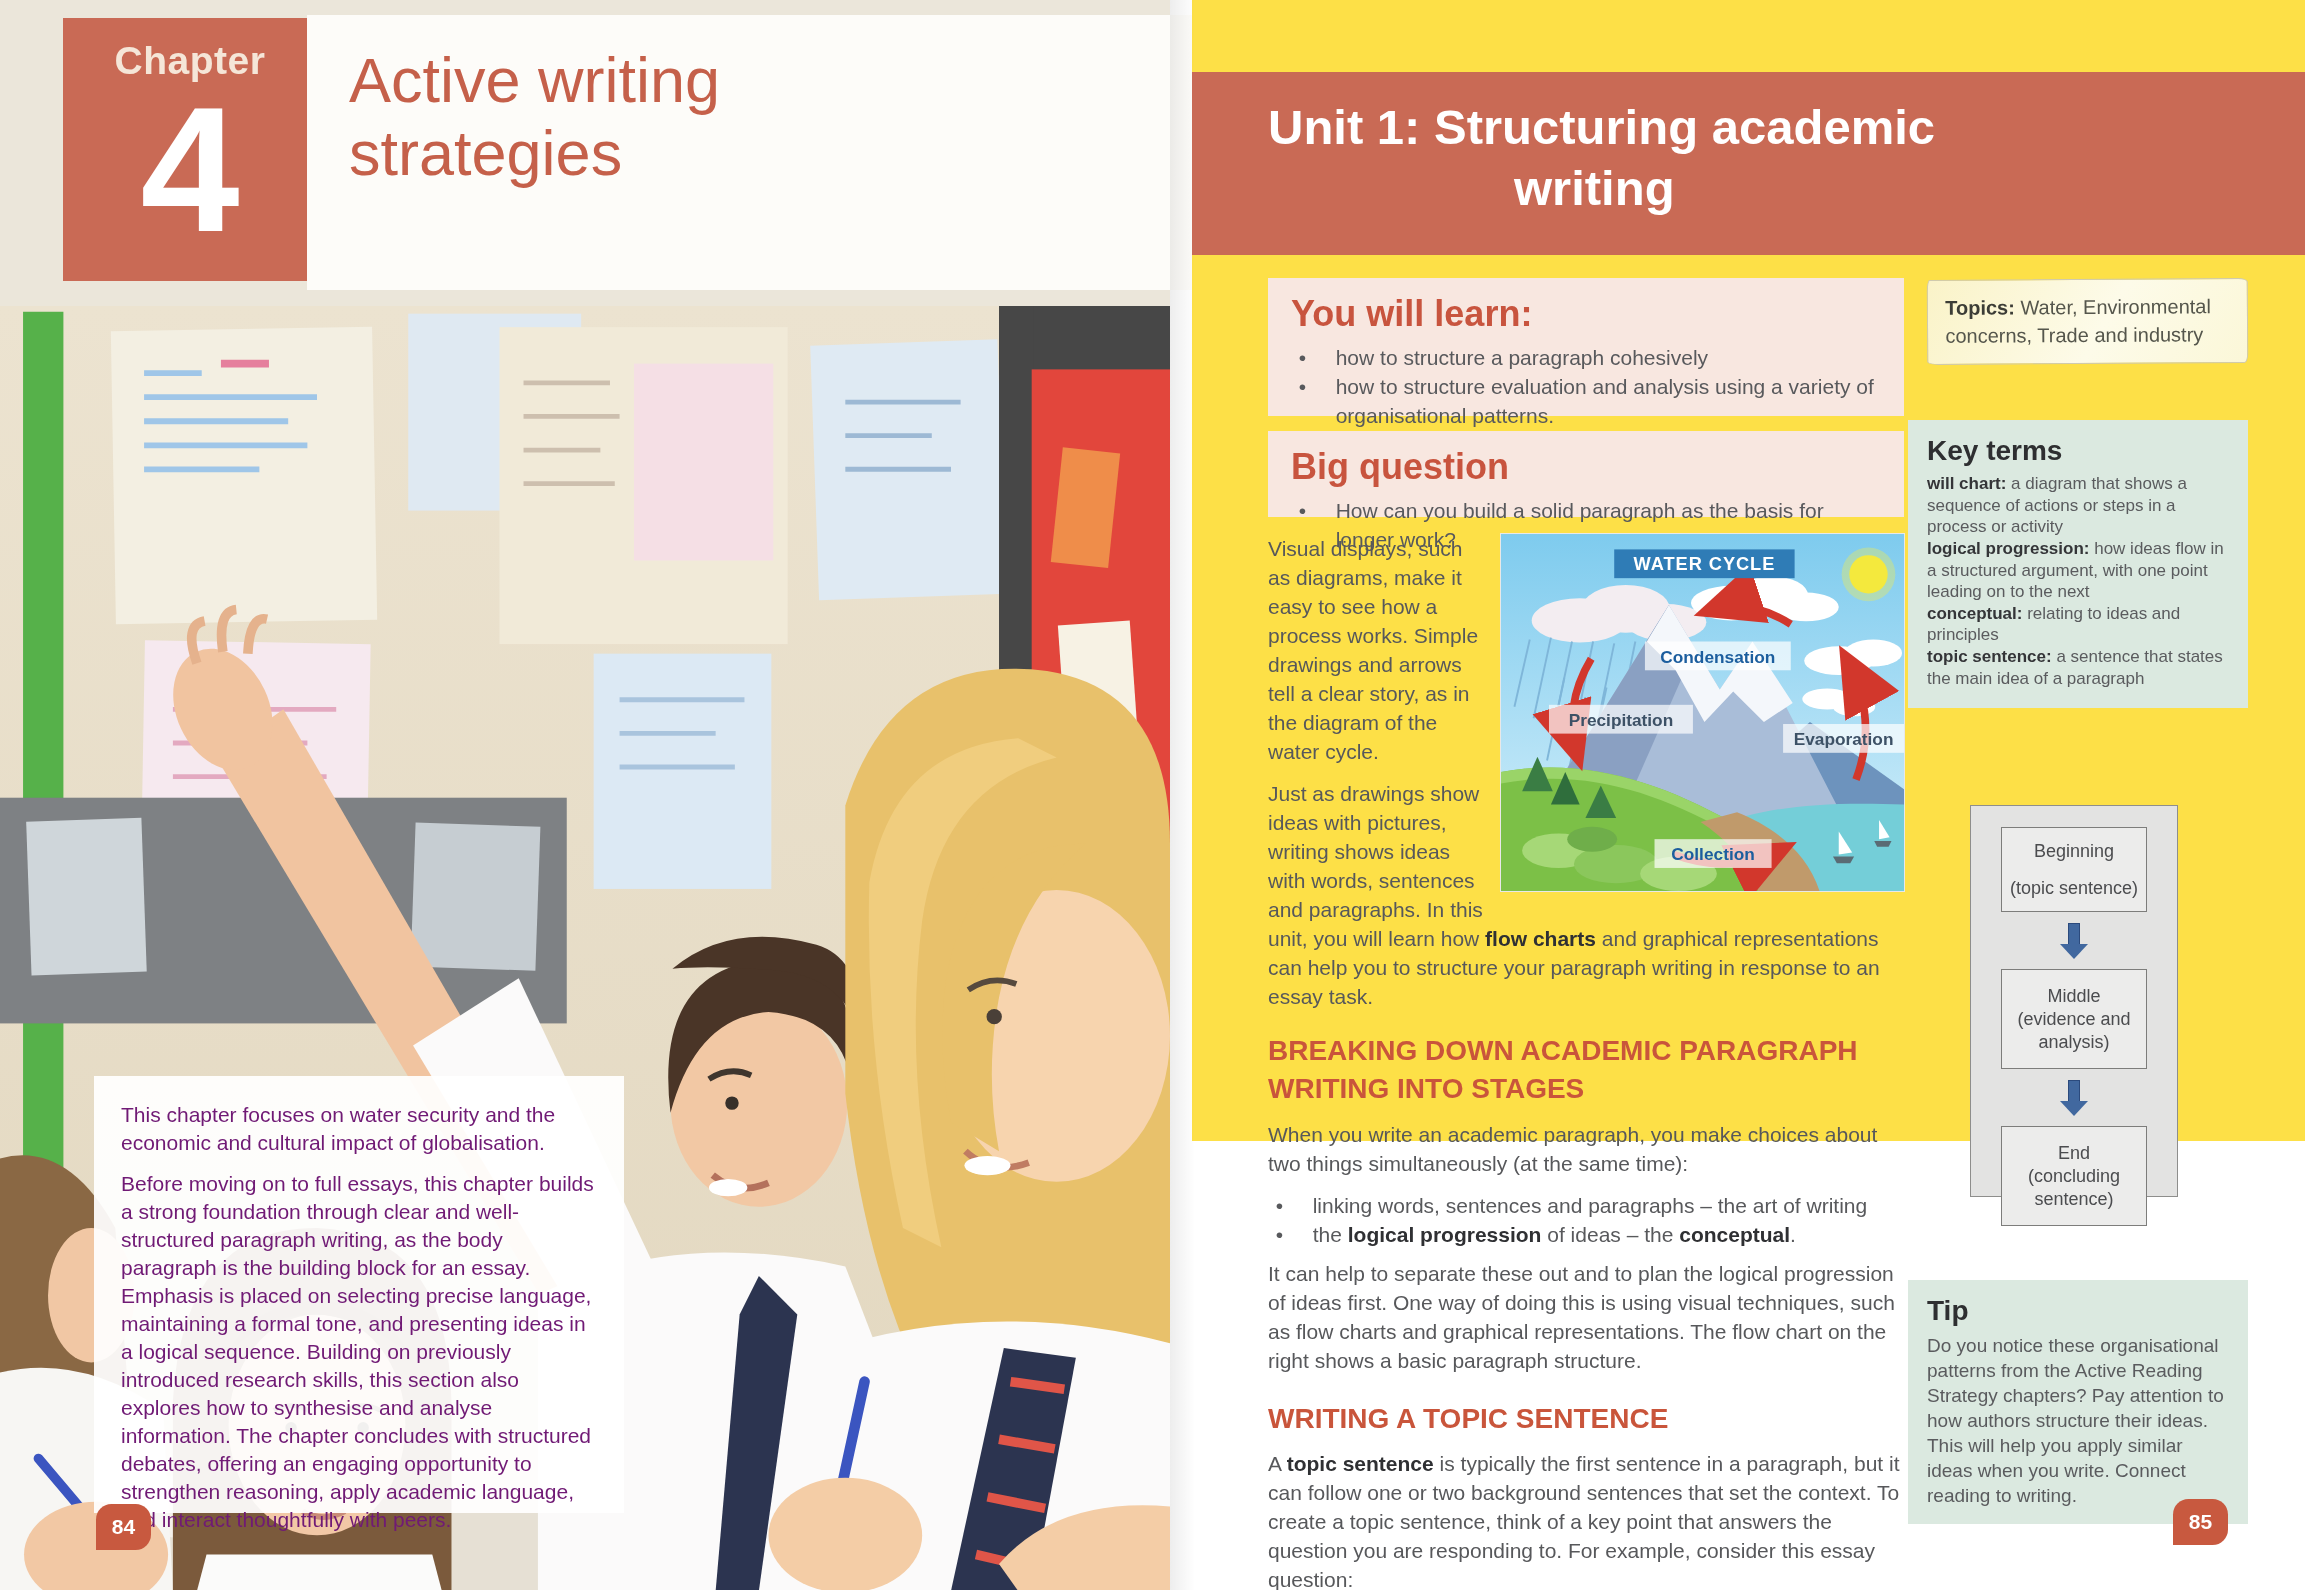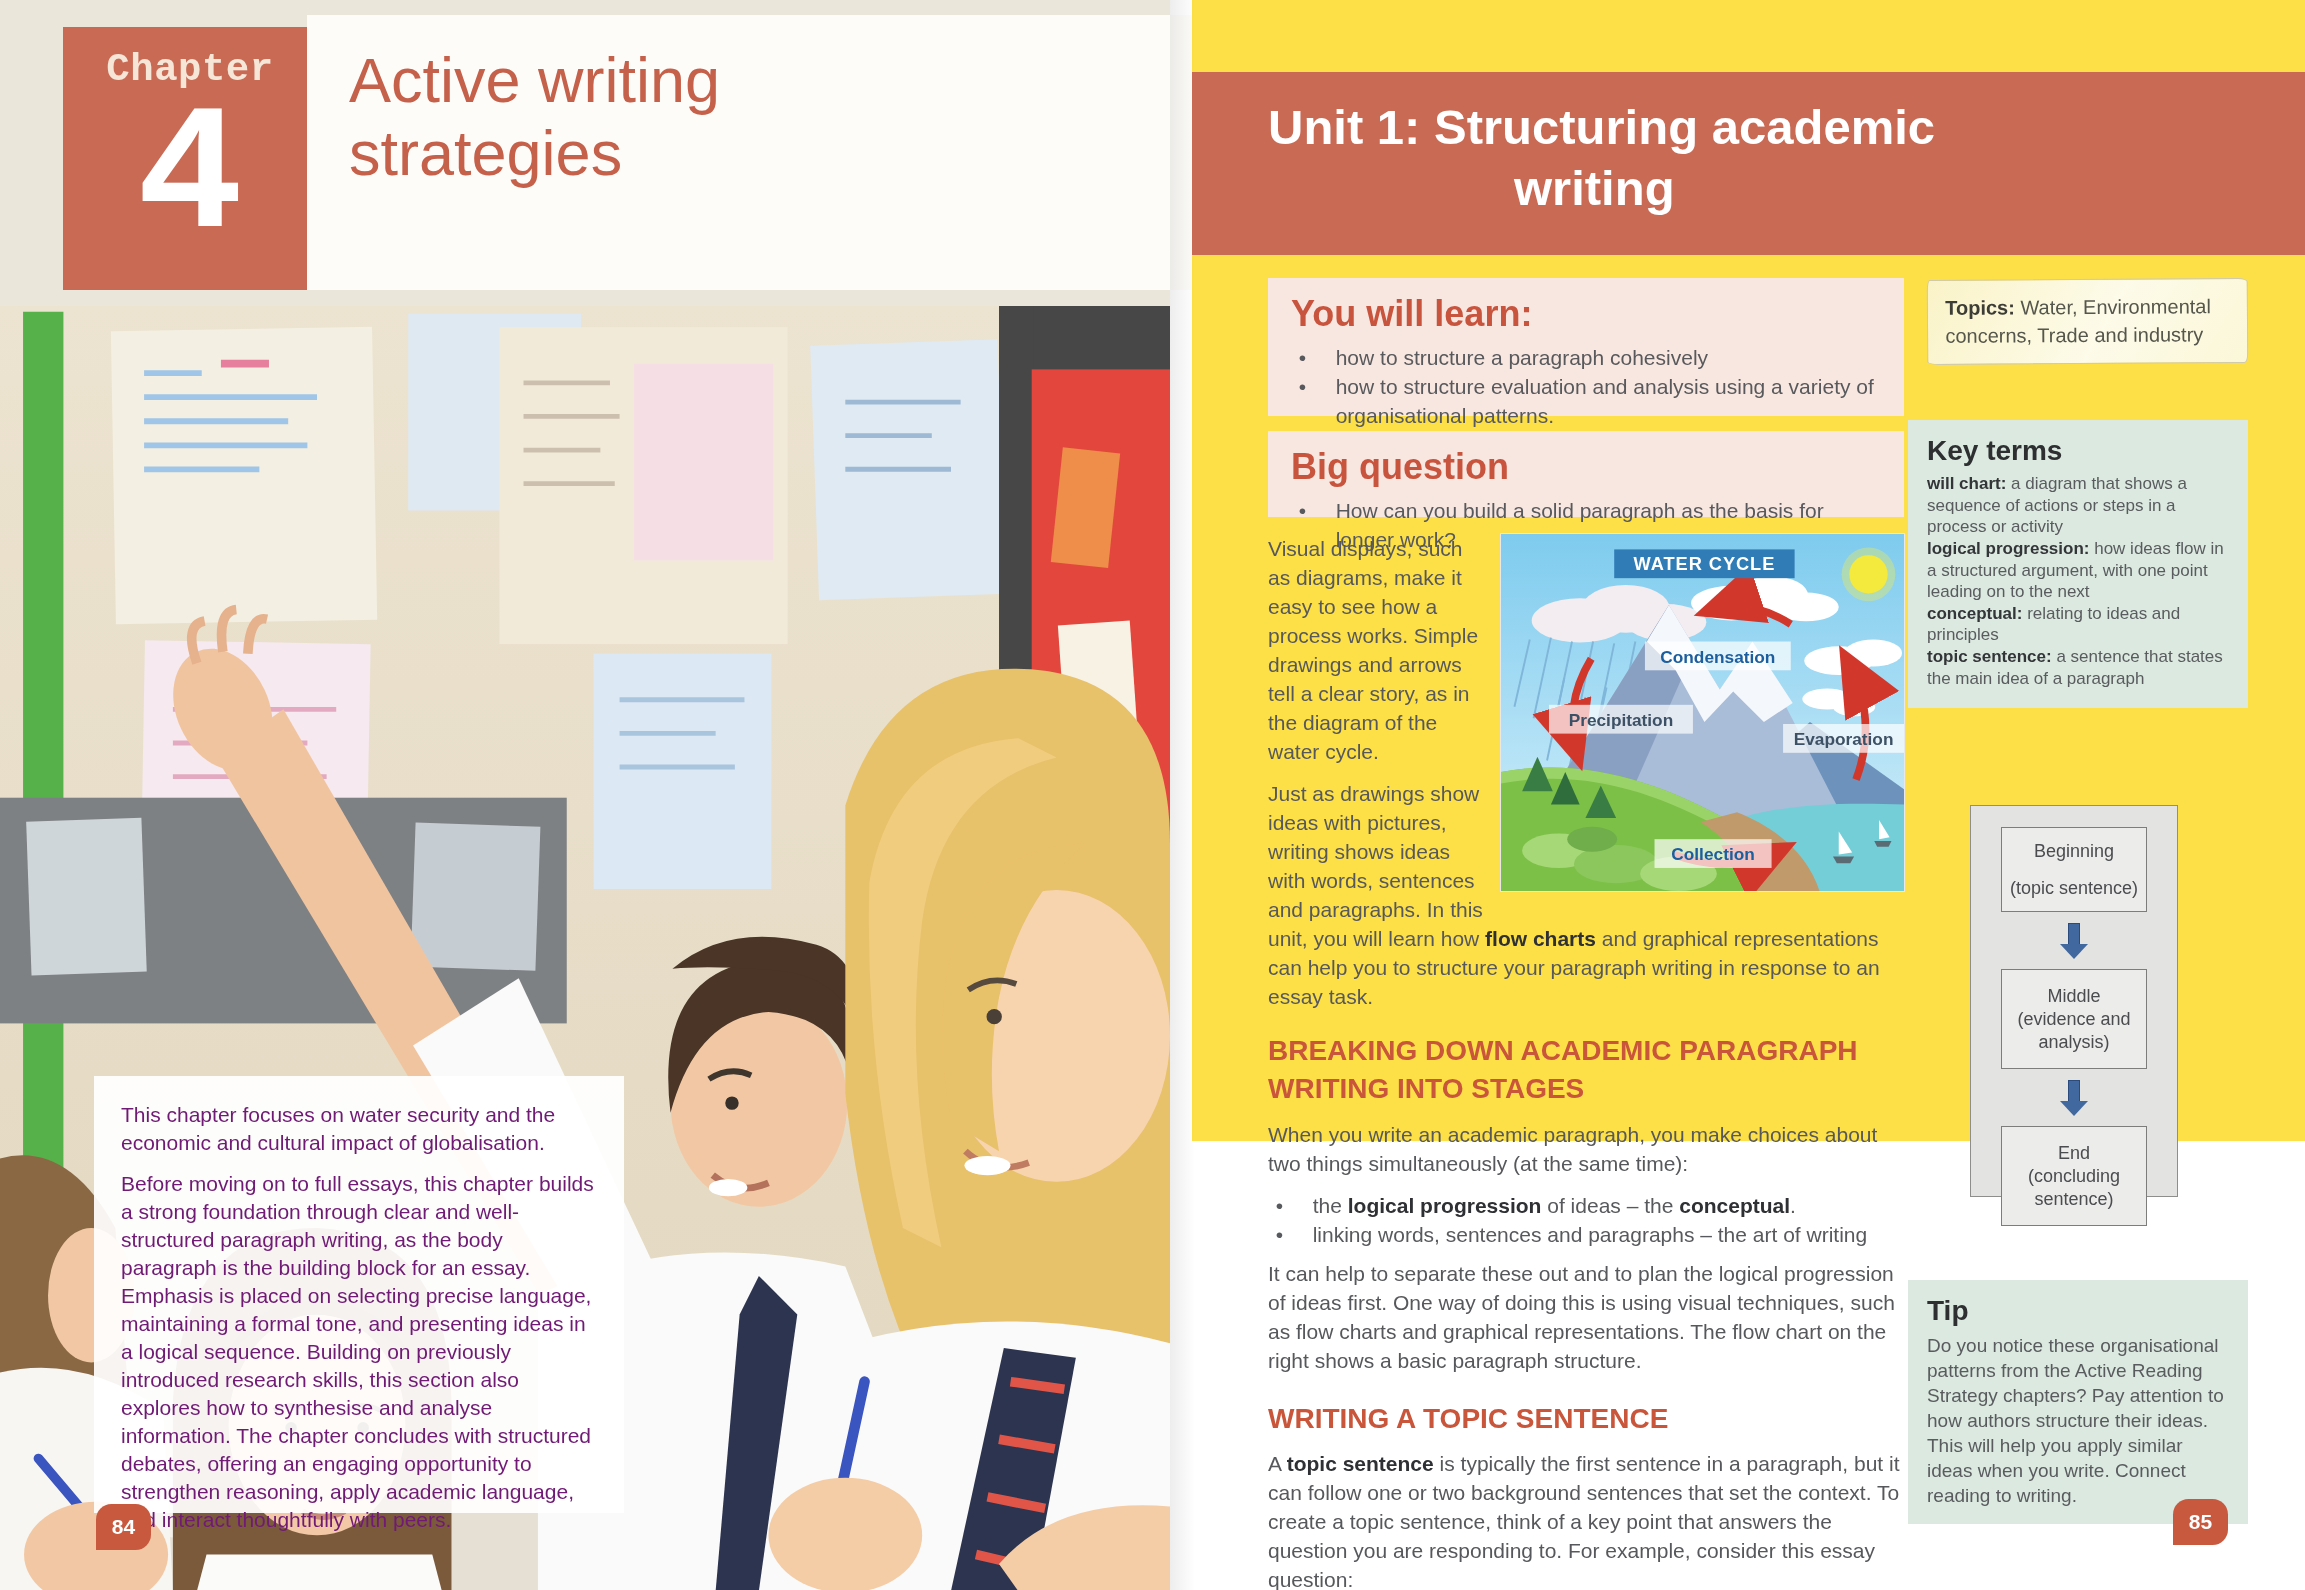--- a/index.html
+++ b/index.html
@@ -2,22 +2,22 @@
 <html><head>
 <meta charset="utf-8">
 <style>
   html,body{margin:0;padding:0;background:#ffffff;}
   *{box-sizing:border-box;}
   .spread{position:relative;width:2306px;height:1591px;background:#ffffff;overflow:hidden;
           font-family:"Liberation Sans",sans-serif;}
 
   
   .left-page{position:absolute;left:0;top:0;width:1170px;height:1591px;background:#ebe6da;}
-  .chapter-box{position:absolute;left:63px;top:27px;width:254px;height:263px;background:#c96a55;
-               display:flex;flex-direction:column;align-items:center;font-family:Liberation Mono, monospace;}
+  .chapter-box{position:absolute;left:63px;top:18px;width:254px;height:263px;background:#c96a55;
+               display:flex;flex-direction:column;align-items:center;}
   .chapter-label{color:#f5e6d8;font-size:39px;font-weight:bold;margin-top:21px;letter-spacing:0.5px;}
   .chapter-number{color:#ffffff;font-size:178px;font-weight:bold;line-height:.95;margin-top:1.9px;}
   .title-box{position:absolute;left:307px;top:15.4px;width:954px;height:275px;background:#fdfcf9;}
   .chapter-title{color:#c5604a;font-size:63px;line-height:1.16;font-weight:500;padding:29px 0 0 42px;width:596px;}
   .photo{position:absolute;left:0;top:306px;width:1170px;height:1285px;}
   .intro-overlay{position:absolute;left:94px;top:1076px;width:530px;height:437px;
                  background:rgba(255,255,255,.93);padding:25px 27px;color:#701a75;
                  font-size:21px;line-height:28px;}
   .intro-overlay p{margin:0 0 12.5px 0;}
   .page-badge{position:absolute;width:55px;height:46px;background:#c8593f;color:#fff;
@@ -337,24 +337,24 @@
         </g>
       </svg>
 
       <p>Visual displays, such as diagrams, make it easy to see how a process works. Simple drawings and arrows tell a clear story, as in the diagram of the water cycle.</p>
       <p><span>Just as drawings show ideas with pictures, writing shows ideas with words, sentences and paragraphs. In this unit, you will learn how </span><span class="b-strong">flow charts</span><span> and graphical representations can help you to structure your paragraph writing in response to an essay task.</span></p>
 
       <div class="section-heading">BREAKING DOWN ACADEMIC PARAGRAPH WRITING INTO STAGES</div>
       <p>When you write an academic paragraph, you make choices about two things simultaneously (at the same time):</p>
       <div class="stage-bullets">
         <div class="bullet-row">
-          <span class="bt"><span>the </span><span class="b-strong">logical progression</span><span> of ideas – the </span><span class="b-strong">conceptual</span><span>.</span></span>
+          <span class="bt">linking words, sentences and paragraphs – the art of writing</span>
         </div>
         <div class="bullet-row">
-          <span class="bt">linking words, sentences and paragraphs – the art of writing</span>
+          <span class="bt"><span>the </span><span class="b-strong">logical progression</span><span> of ideas – the </span><span class="b-strong">conceptual</span><span>.</span></span>
         </div>
       </div>
       <p>It can help to separate these out and to plan the logical progression of ideas first. One way of doing this is using visual techniques, such as flow charts and graphical representations. The flow chart on the right shows a basic paragraph structure.</p>
 
       <div class="section-heading sh2">WRITING A TOPIC SENTENCE</div>
       <p><span>A </span><span class="b-strong">topic sentence</span><span> is typically the first sentence in a paragraph, but it can follow one or two background sentences that set the context. To create a topic sentence, think of a key point that answers the question you are responding to. For example, consider this essay question:</span></p>
     </div>
 
     <div class="flowchart">
       <div class="fc-box fc-box1">

